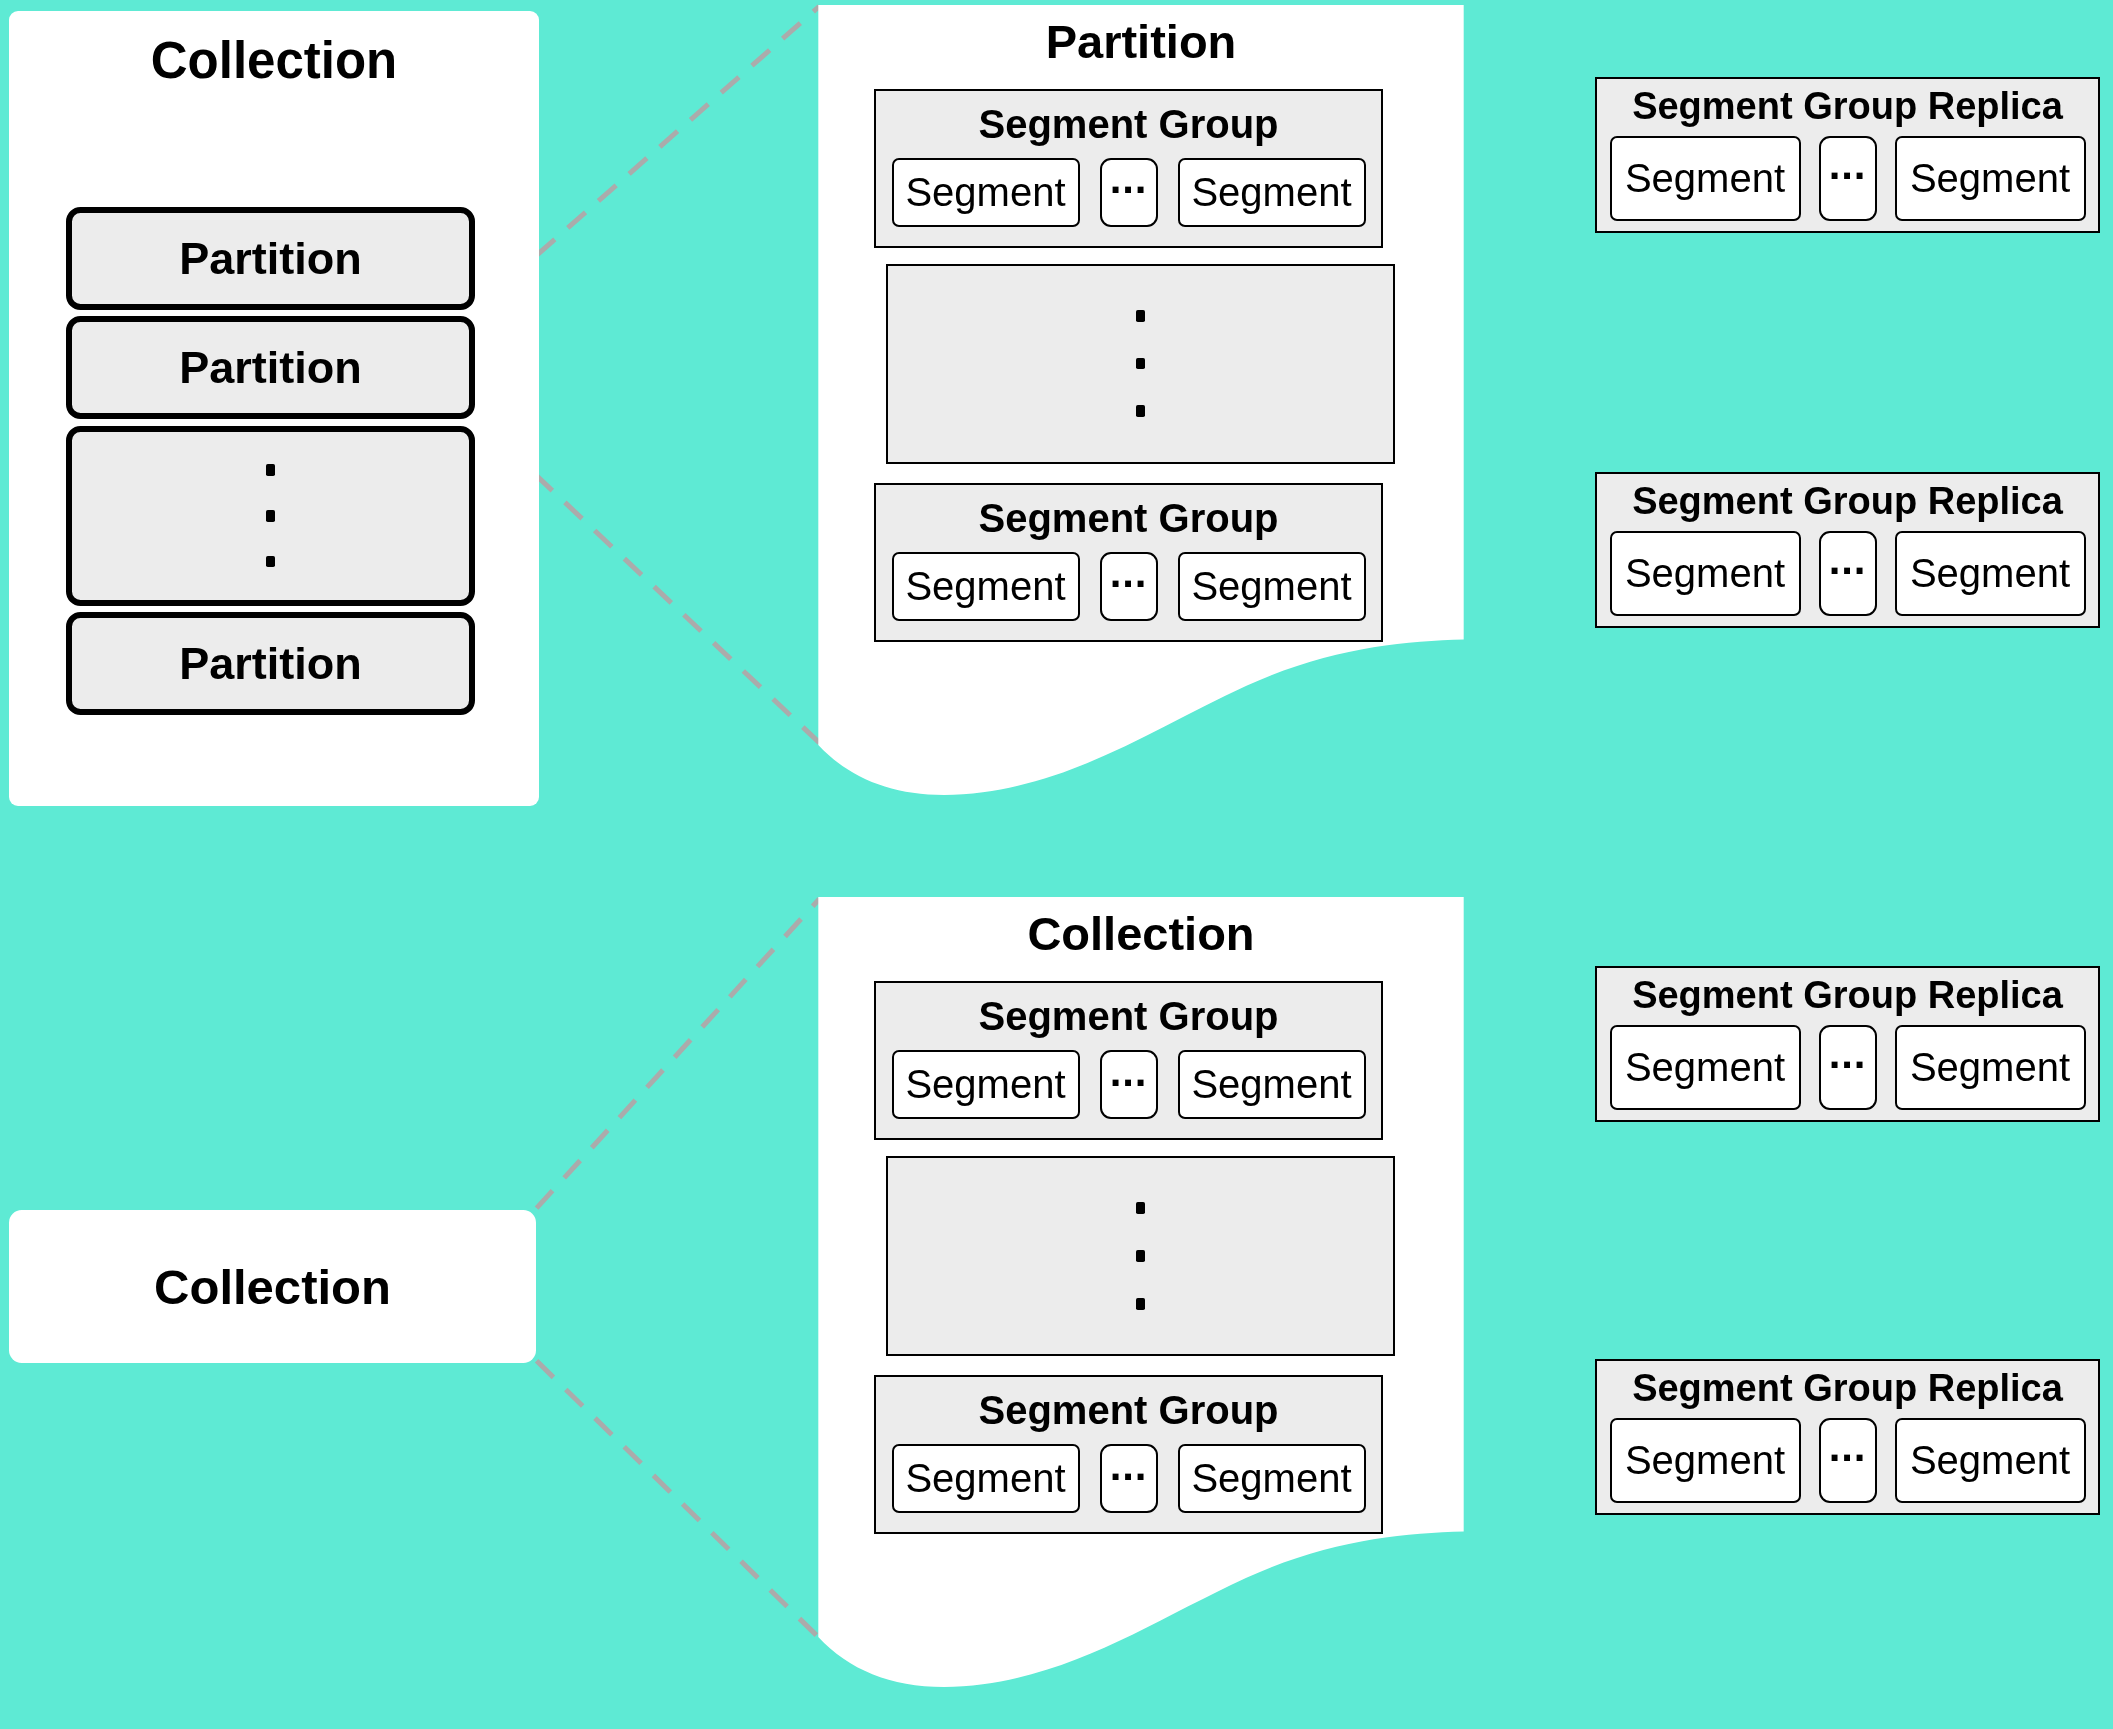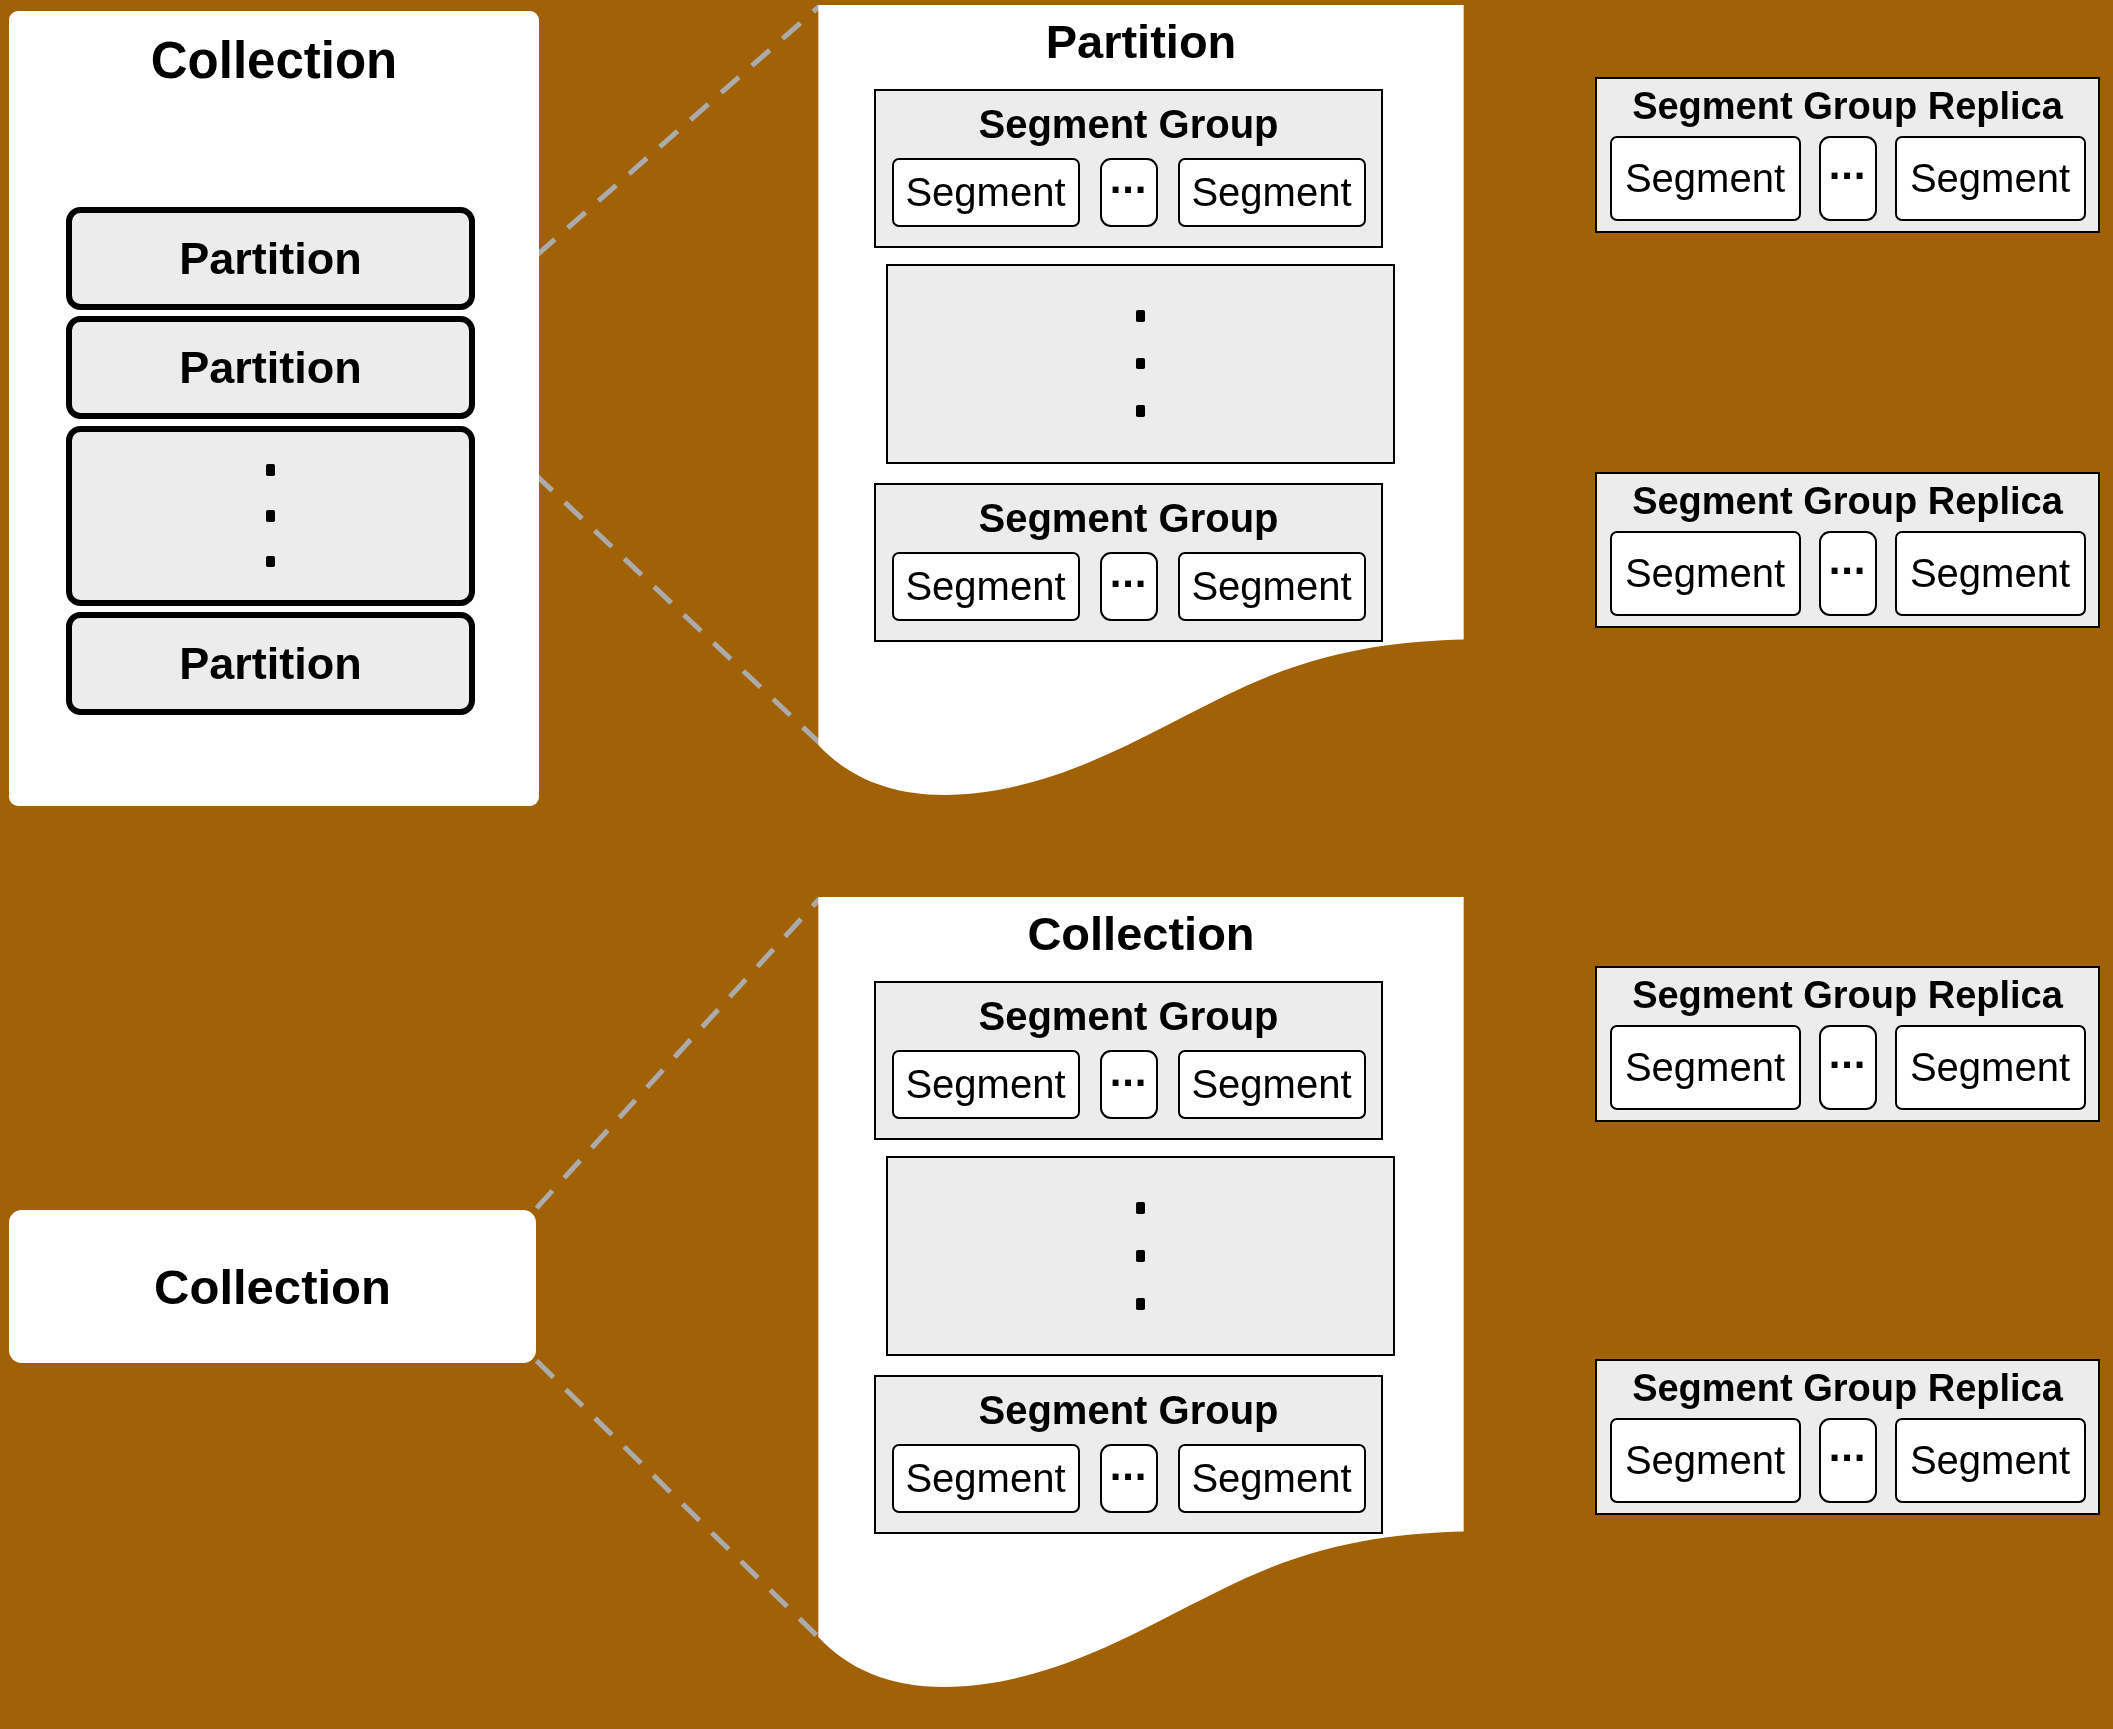--- a/index.html
+++ b/index.html
@@ -1,17 +1,17 @@
 <!DOCTYPE html>
 <html style="font-size:14.5px"><head>
 <meta charset="utf-8">
 <style>
   html,body{margin:0;padding:0;background:#000;}
   .canvas{
-    position:relative; width:2114px; height:1729px; background:#a16207;
+    position:relative; width:2114px; height:1729px; background:#5eead4;
     font-family:"Liberation Sans", sans-serif; overflow:hidden;
   }
   svg.connectors{position:absolute;left:0;top:0;}
   .connector{stroke:#ababab;stroke-width:5.5;stroke-dasharray:26 19;fill:none;}
 
   
   .collection-box{
     position:absolute; left:9px; top:11px; width:530px; height:795px;
     background:#fff; border-radius:9px;
   }

